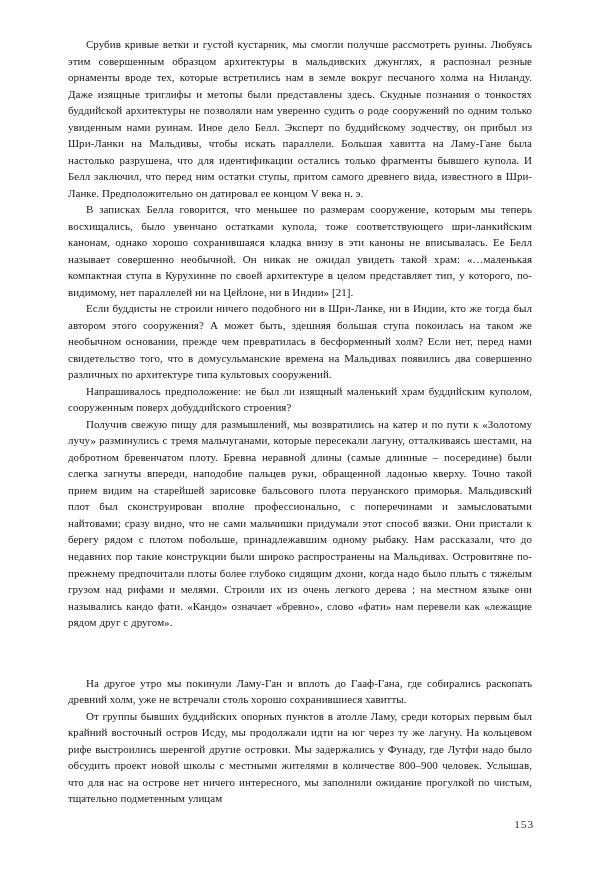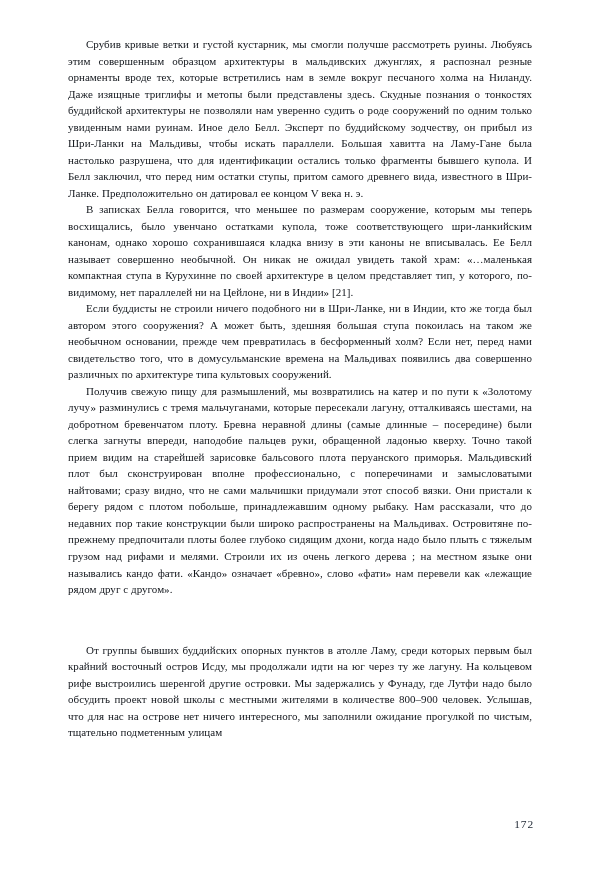--- a/index.html
+++ b/index.html
@@ -65,27 +65,29 @@
 <div class="page">
 
   <div class="text-block">
 
     <p class="para">Срубив кривые ветки и густой кустарник, мы смогли получше рассмотреть руины. Любуясь этим совершенным образцом архитектуры в мальдивских джунглях, я распознал резные орнаменты вроде тех, которые встретились нам в земле вокруг песчаного холма на Ниланду. Даже изящные триглифы и метопы были представлены здесь. Скудные познания о тонкостях буддийской архитектуры не позволяли нам уверенно судить о роде сооружений по одним только увиденным нами руинам. Иное дело Белл. Эксперт по буддийскому зодчеству, он прибыл из Шри-Ланки на Мальдивы, чтобы искать параллели. Большая хавитта на Ламу-Гане была настолько разрушена, что для идентификации остались только фрагменты бывшего купола. И Белл заключил, что перед ним остатки ступы, притом самого древнего вида, известного в Шри-Ланке. Предположительно он датировал ее концом V века н. э.</p>
 
     <p class="para">В записках Белла говорится, что меньшее по размерам сооружение, которым мы теперь восхищались, было увенчано остатками купола, тоже соответствующего шри-ланкийским канонам, однако хорошо сохранившаяся кладка внизу в эти каноны не вписывалась. Ее Белл называет совершенно необычной. Он никак не ожидал увидеть такой храм: «…маленькая компактная ступа в Курухинне по своей архитектуре в целом представляет тип, у которого, по-видимому, нет параллелей ни на Цейлоне, ни в Индии»  [21].</p>
 
     <p class="para">Если буддисты не строили ничего подобного ни в Шри-Ланке, ни в Индии, кто же тогда был автором этого сооружения? А может быть, здешняя большая ступа покоилась на таком же необычном основании, прежде чем превратилась в бесформенный холм? Если нет, перед нами свидетельство того, что в домусульманские времена на Мальдивах появились два совершенно различных по архитектуре типа культовых сооружений.</p>
 
+    <p class="para">Напрашивалось предположение: не был ли изящный маленький храм буддийским куполом, сооруженным поверх добуддийского строения?</p>
 
     <p class="para">
       <span>Получив свежую пищу для размышлений, мы возвратились на катер и по пути к «Золотому лучу» разминулись с тремя мальчуганами, которые пересекали лагуну, отталкиваясь шестами, на добротном бревенчатом плоту. Бревна неравной длины (самые длинные – посередине) были слегка загнуты впереди, наподобие пальцев руки, обращенной ладонью кверху. Точно такой прием видим на старейшей зарисовке бальсового плота перуанского приморья. Мальдивский плот был сконструирован вполне профессионально, с поперечинами и замысловатыми найтовами; сразу видно, что не сами мальчишки придумали этот способ вязки. Они пристали к берегу рядом с плотом побольше, принадлежавшим одному рыбаку. Нам рассказали, что до недавних пор такие конструкции были широко распространены на Мальдивах. Островитяне по-прежнему предпочитали плоты более глубоко сидящим дхони, когда надо было плыть с тяжелым грузом над рифами и мелями. Строили их из очень легкого дерева ; на местном языке они назывались </span><span class="it">кандо фати</span><span>. «Кандо» означает «бревно», слово «фати» нам перевели как «лежащие рядом друг с другом».</span>
     </p>
 
     <div class="section-gap"></div>
 
+    <p class="para">На другое утро мы покинули Ламу-Ган и вплоть до Гааф-Гана, где собирались раскопать древний холм, уже не встречали столь хорошо сохранившиеся хавитты.</p>
 
     <p class="para">От группы бывших буддийских опорных пунктов в атолле Ламу, среди которых первым был крайний восточный остров Исду, мы продолжали идти на юг через ту же лагуну. На кольцевом рифе выстроились шеренгой другие островки. Мы задержались у Фунаду, где Лутфи надо было обсудить проект новой школы с местными жителями в количестве 800–900 человек. Услышав, что для нас на острове нет ничего интересного, мы заполнили ожидание прогулкой по чистым, тщательно подметенным улицам</p>
 
   </div>
 
-  <div class="folio">172</div>
+  <div class="folio">153</div>
 
 </div>
 
 </body></html>

